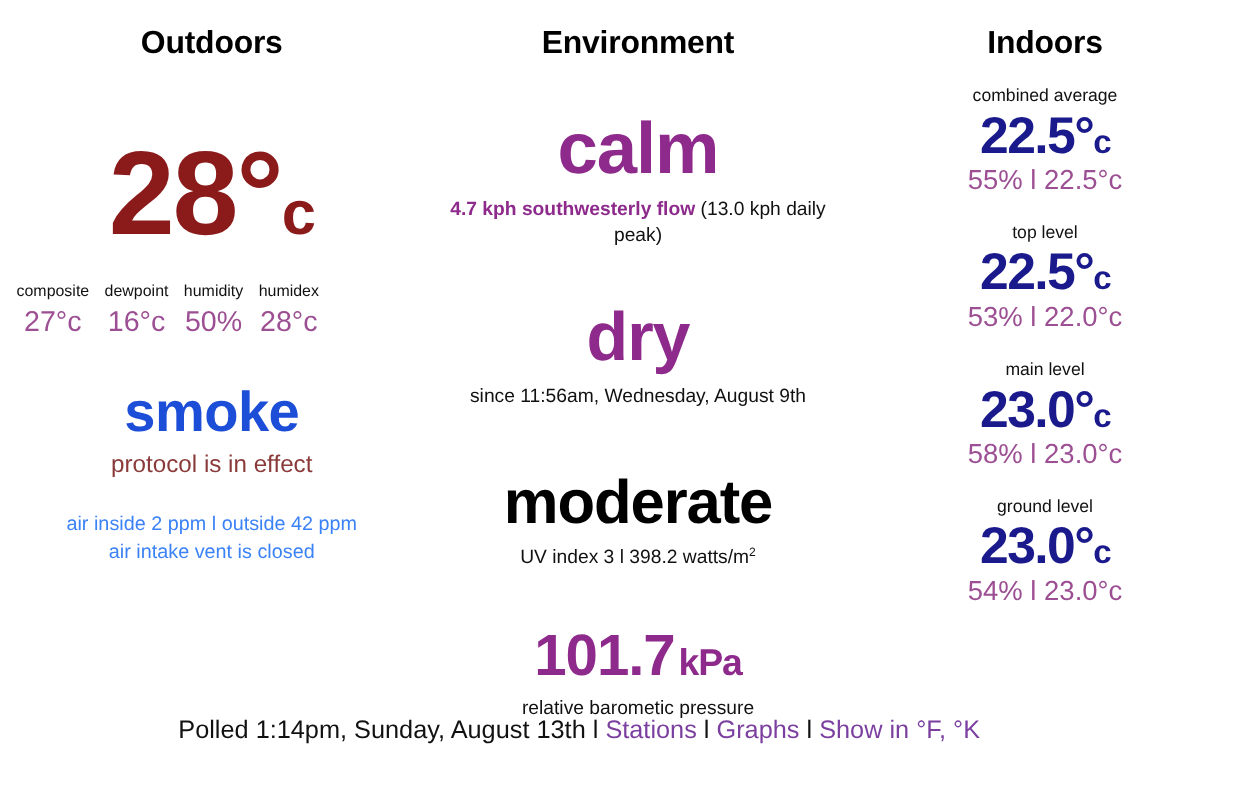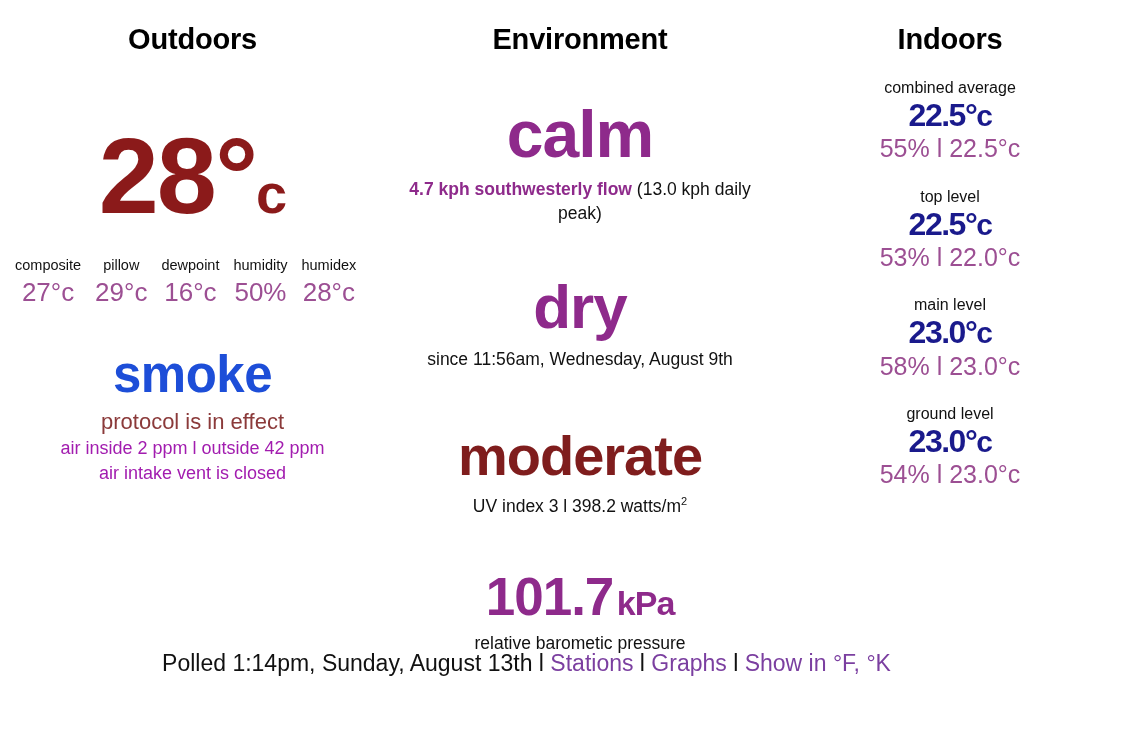--- a/index.html
+++ b/index.html
@@ -86,32 +86,33 @@
     letter-spacing: -0.5px;
   }
   .alert-sub {
     font-size: 22px;
     color: #8B3A3A;
     margin-top: 6px;
     line-height: 1.3;
   }
   .air-lines {
     font-size: 18px;
-    color: #a21caf;
+    color: #3b82f6;
+    margin-top: 28px;
     line-height: 1.35;
   }
 
   
   .env-word {
     font-weight: bold;
     line-height: 1.04;
     letter-spacing: -1px;
   }
   .env-word.purple { color: #8E2A8B; }
-  .env-word.gold { color: #7f1d1d; }
+  .env-word.gold { color: #000000; }
   .env-calm { font-size: 66px; margin-top: 44px; }
   .env-dry { font-size: 62px; margin-top: 50px; }
   .env-moderate { font-size: 56px; margin-top: 56px; }
 
   .env-sub {
     font-size: 17.5px;
     color: #111111;
     line-height: 1.38;
     margin-top: 8px;
     padding: 0 6px;
@@ -142,21 +143,21 @@
     line-height: 1.2;
   }
   .zone-temp {
     font-weight: bold;
     color: #1A1A8C;
     line-height: 1.04;
     letter-spacing: -1.5px;
     white-space: nowrap;
     margin-top: 2px;
   }
-  .zone-temp .num { font-size: 32px; }
+  .zone-temp .num { font-size: 47px; }
   .zone-temp .unit { font-size: 30px; }
   .zone-detail {
     font-size: 25px;
     color: #9C4F93;
     line-height: 1.25;
     white-space: nowrap;
     margin-top: 1px;
   }
 
   
@@ -189,24 +190,20 @@
       <div class="big-temp">
         <span class="num">28°</span><span class="unit">c</span>
       </div>
 
       <div class="metrics">
         <div class="metric">
           <div class="metric-label">composite</div>
           <div class="metric-value">27°c</div>
         </div>
         <div class="metric">
-          <div class="metric-label">pillow</div>
-          <div class="metric-value">29°c</div>
-        </div>
-        <div class="metric">
           <div class="metric-label">dewpoint</div>
           <div class="metric-value">16°c</div>
         </div>
         <div class="metric">
           <div class="metric-label">humidity</div>
           <div class="metric-value">50%</div>
         </div>
         <div class="metric">
           <div class="metric-label">humidex</div>
           <div class="metric-value">28°c</div>

